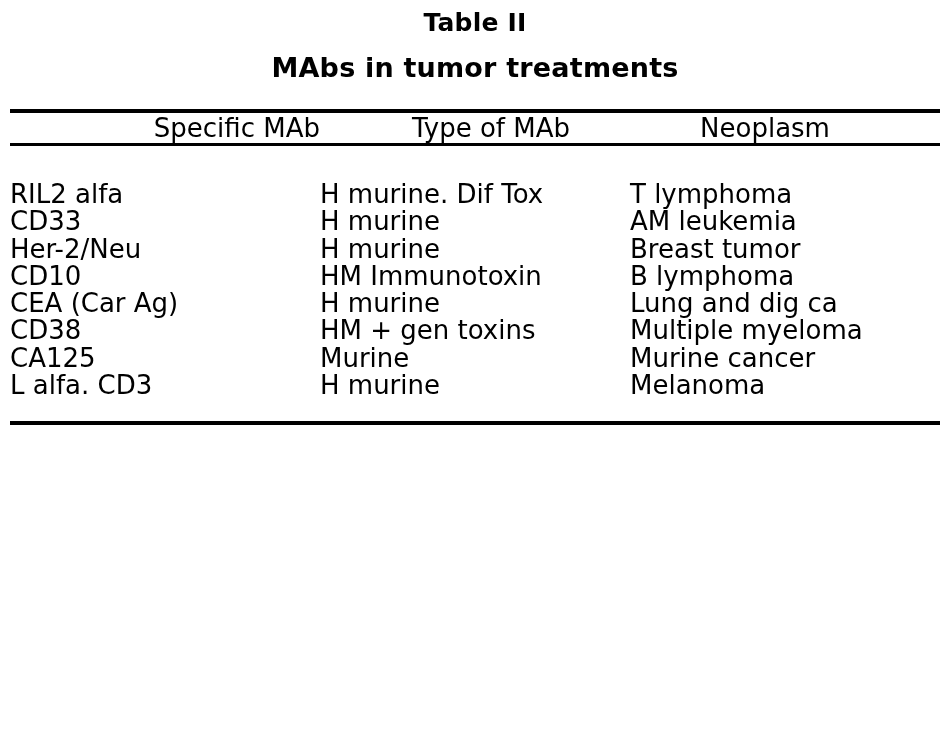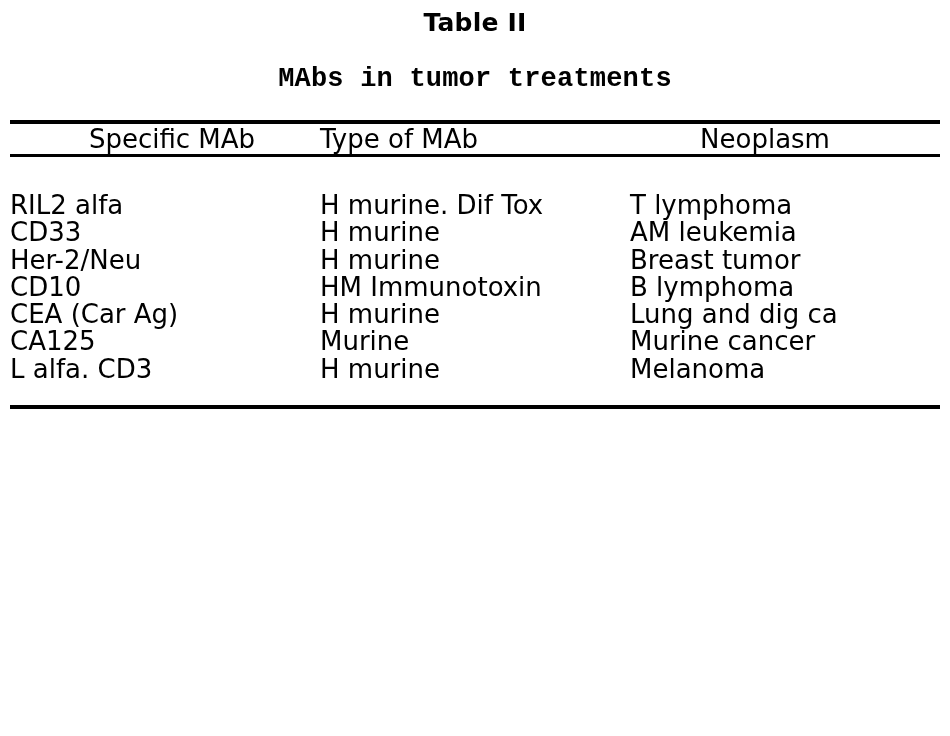--- a/index.html
+++ b/index.html
@@ -27,22 +27,21 @@
     font-weight: bold;
     font-size: 25px;
     letter-spacing: 0.2px;
     margin-top: 8px;
   }
   .table-subcaption {
     text-align: center;
     font-weight: bold;
     font-size: 27px;
     letter-spacing: 0.2px;
-    margin-top: 27px;
-    font-family: Liberation Mono, monospace;
+    margin-top: 15px;
   }
   .rule-top {
     border-top: 4px solid #000000;
     margin-top: 26px;
   }
   .rule-mid {
     border-top: 3px solid #000000;
   }
   .rule-bottom {
     border-top: 4px solid #000000;
@@ -57,22 +56,22 @@
   table.data td {
     font-weight: normal;
     font-size: 26px;
     text-align: left;
     padding: 0;
   }
   thead th {
     padding-top: 14px;
     padding-bottom: 16px;
   }
-  thead th.col-0 { text-align: center; padding-left: 14px; }
-  thead th.col-1 { text-align: left; padding-right: 60px; }
+  thead th.col-0 { text-align: right; padding-left: 14px; }
+  thead th.col-1 { text-align: right; padding-right: 60px; }
   thead th.col-2 { text-align: center; padding-right: 40px; }
   tbody tr td {
     padding-top: 9px;
     padding-bottom: 9px;
     line-height: 1.05;
   }
   tbody tr:first-child td { padding-top: 35px; }
   tbody tr:last-child td { padding-bottom: 6px; }
   td.col-0 { padding-left: 14px; }
   td.col-1 { padding-left: 272px; }
@@ -122,20 +121,25 @@
         <td class="col-0">CD10</td>
         <td class="col-1">HM Immunotoxin</td>
         <td class="col-2">B lymphoma</td>
       </tr>
       <tr>
         <td class="col-0">CEA (Car Ag)</td>
         <td class="col-1">H murine</td>
         <td class="col-2">Lung and dig ca</td>
       </tr>
       <tr>
+        <td class="col-0">CD38</td>
+        <td class="col-1">HM + gen toxins</td>
+        <td class="col-2">Multiple myeloma</td>
+      </tr>
+      <tr>
         <td class="col-0">CA125</td>
         <td class="col-1">Murine</td>
         <td class="col-2">Murine cancer</td>
       </tr>
       <tr>
         <td class="col-0">L alfa. CD3</td>
         <td class="col-1">H murine</td>
         <td class="col-2">Melanoma</td>
       </tr>
     </tbody>

